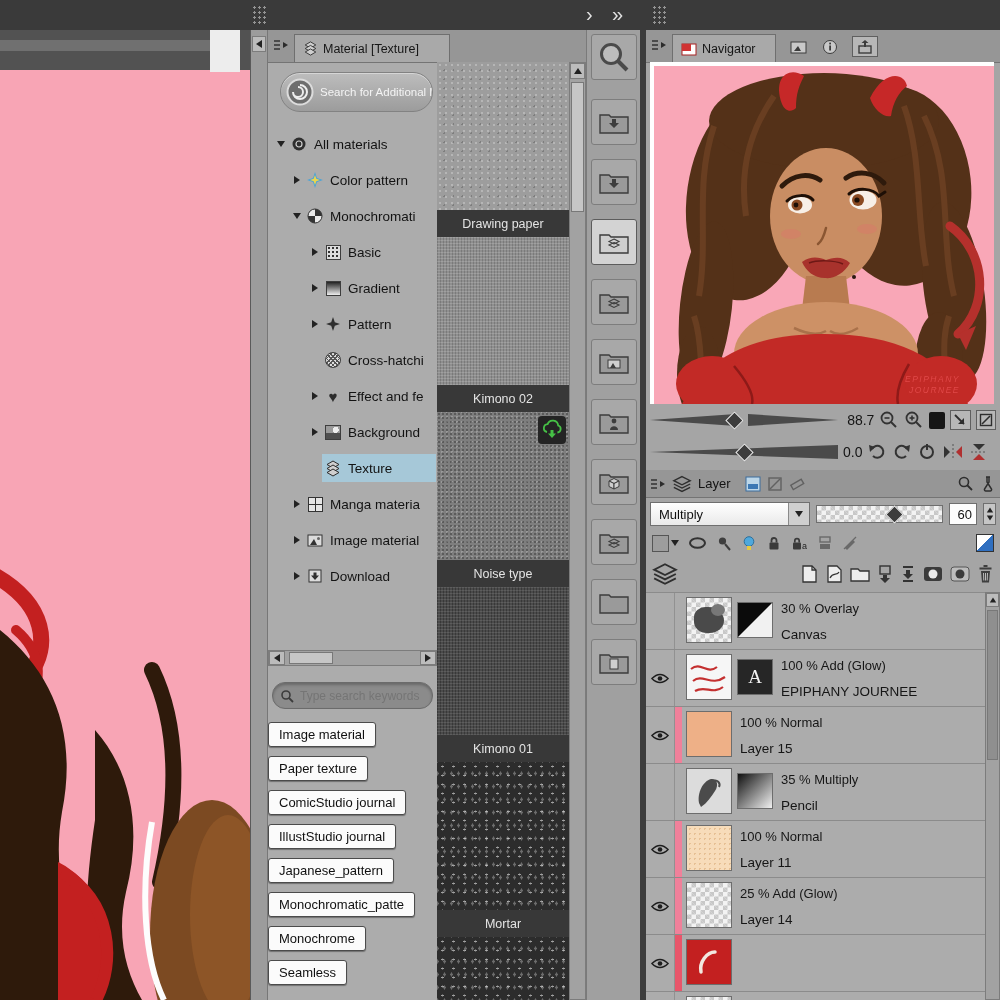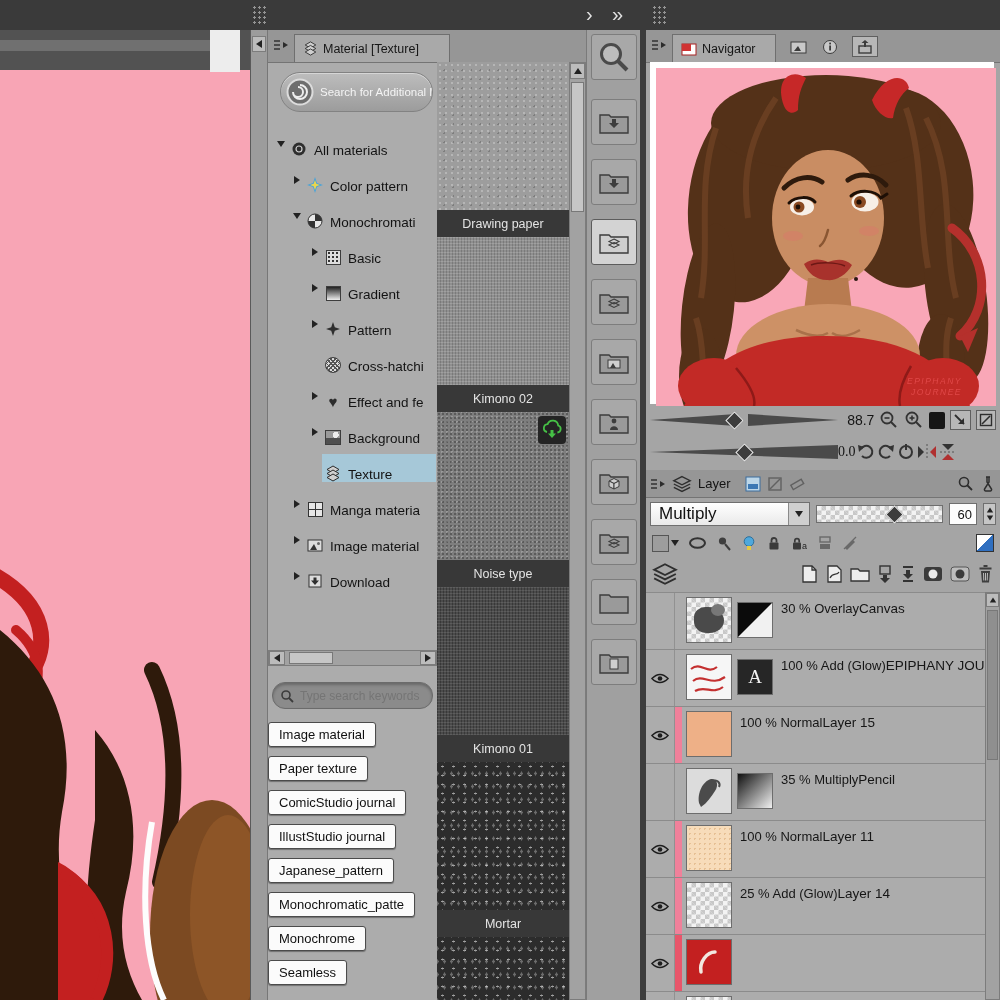--- a/index.html
+++ b/index.html
@@ -16,21 +16,21 @@
         padding:0 8px;font-size:12.5px;color:#161616;height:100%;box-sizing:border-box;}
   .hdr-ic{display:flex;align-items:center;justify-content:center;}
   
   .tr-r{width:0;height:0;border-top:4px solid transparent;border-bottom:4px solid transparent;border-left:6px solid #222;}
   .tr-l{width:0;height:0;border-top:4px solid transparent;border-bottom:4px solid transparent;border-right:6px solid #222;}
   .tr-d{width:0;height:0;border-left:4px solid transparent;border-right:4px solid transparent;border-top:6px solid #222;}
   .tr-u{width:0;height:0;border-left:4px solid transparent;border-right:4px solid transparent;border-bottom:6px solid #222;}
   
   .trow{height:36px;display:flex;align-items:center;color:#131313;font-size:13.5px;}
   .trow .tri{width:14px;flex:none;display:flex;justify-content:center;}
-  .trow .body{display:flex;align-items:flex-end;flex:1;height:28px;gap:6px;padding-left:2px;}
+  .trow .body{display:flex;align-items:center;flex:1;height:28px;gap:6px;padding-left:2px;}
   .trow.sel .body{background:#a6c8d8;}
   .lv0{padding-left:4px}.lv1{padding-left:20px}.lv2{padding-left:38px}
   .ticon{width:18px;height:18px;flex:none;display:flex;align-items:center;justify-content:center;}
   .icon-dots{width:13px;height:13px;border:1px solid #3d3d3d;background:#ddd;
              background-image:radial-gradient(#333 1px,transparent 1.2px);background-size:4px 4px;}
   .icon-grad{width:13px;height:13px;border:1px solid #3d3d3d;background:linear-gradient(180deg,#222,#eee);}
   .icon-hatch{width:14px;height:14px;border-radius:50%;border:1px solid #3d3d3d;
              background:repeating-linear-gradient(45deg,#555 0 1px,transparent 1px 3px),
                         repeating-linear-gradient(-45deg,#555 0 1px,transparent 1px 3px),#ddd;}
   .icon-heart:before{content:"♥";color:#2c2c2c;font-size:15px;line-height:15px;}
@@ -61,45 +61,45 @@
              repeating-linear-gradient(90deg,rgba(0,0,0,.25) 0 1px,transparent 1px 3px);}
   .tex-speckle{background:#2c2c2c;background-image:radial-gradient(rgba(255,255,255,.55) 1px,transparent 1.4px),
              radial-gradient(rgba(255,255,255,.3) 1px,transparent 1.2px);background-size:11px 9px,7px 13px;background-position:0 0,4px 5px;}
   
   .fstrip{background:#a0a0a0;border-left:1px solid #7a7a7a;box-sizing:border-box;}
   .fbtn{position:absolute;left:4px;width:46px;height:46px;background:#a8a8a8;border:1px solid #7d7d7d;border-radius:3px;
         display:flex;align-items:center;justify-content:center;box-sizing:border-box;}
   .fbtn.sel{background:#d3d3d3;border-color:#5c5c5c;}
   
   .rowflex{display:flex;align-items:center;}
-  .navpreview{border:6px solid #ffffff;background:#ffffff;box-sizing:border-box;}
+  .navpreview{border:4px solid #ffffff;background:#ffffff;box-sizing:border-box;}
   .numval{font-size:14px;color:#141414;}
   .dd{background:linear-gradient(#ffffff,#e9e9e9);border:1px solid #6f6f6f;display:flex;align-items:center;
-      font-size:17px;color:#111;box-sizing:border-box;}
+      font-size:13px;color:#111;box-sizing:border-box;}
   .dd .ddarr{margin-left:auto;width:20px;align-self:stretch;background:#cfcfcf;border-left:1px solid #8a8a8a;
       display:flex;align-items:center;justify-content:center;}
   .checker{background-image:linear-gradient(45deg,#c8c8c8 25%,transparent 25%,transparent 75%,#c8c8c8 75%),
            linear-gradient(45deg,#c8c8c8 25%,transparent 25%,transparent 75%,#c8c8c8 75%);
            background-size:9px 9px;background-position:0 0,4.5px 4.5px;background-color:#f3f3f3;}
   .diamond{width:11px;height:11px;background:#3d3d3d;border:1px solid #eee;transform:rotate(45deg);}
   .valbox{background:#fdfdfd;border:1px solid #6f6f6f;font-size:13px;color:#111;display:flex;align-items:center;
           justify-content:flex-end;padding:0 4px;box-sizing:border-box;}
   .stepper{background:#c6c6c6;border:1px solid #6f6f6f;display:flex;flex-direction:column;align-items:center;
            justify-content:space-evenly;box-sizing:border-box;}
   .icbtn{display:flex;align-items:center;justify-content:center;}
   .framedic{border:1px solid #5f5f5f;background:#b7b7b7;box-sizing:border-box;display:flex;align-items:center;justify-content:center;}
   
   .llist{background:#acacac;overflow:hidden;}
   .lrow{height:57px;display:flex;align-items:stretch;border-bottom:1px solid #8b8b8b;box-sizing:border-box;}
   .eyecell{width:28px;flex:none;border-right:1px solid #919191;display:flex;align-items:center;justify-content:center;}
   .cbar{width:7px;flex:none;}
   .thumb{width:46px;height:46px;border:1px solid #6d6d6d;margin:4px 3px 0 4px;flex:none;box-sizing:border-box;position:relative;overflow:hidden;}
   .mthumb{width:36px;height:36px;border:1px solid #6d6d6d;margin:9px 3px 0 2px;flex:none;box-sizing:border-box;
           display:flex;align-items:center;justify-content:center;}
-  .ltext{display:flex;justify-content:space-between;padding:8px 0 7px 5px;color:#161616;min-width:0;}
+  .ltext{display:flex;flex-direction:column;justify-content:space-between;padding:8px 0 7px 5px;color:#161616;min-width:0;}
   .lmode{font-size:13px;white-space:nowrap;}
   .lname{font-size:13.5px;white-space:nowrap;}
   .maskA{background:#262626;color:#f0f0f0;font-family:"Liberation Serif",serif;font-size:19px;}
   .bwsplit{background:linear-gradient(135deg,#0b0b0b 49%,#f1f1f1 51%);}
   .bwgrad{background:linear-gradient(135deg,#101010,#f1f1f1);}
 </style>
 </head>
 <body>
 
 <div id="app">
@@ -649,21 +649,21 @@
         </svg>
     </span>
     <span class="framedic" style="width:22px;height:20px;">
       <svg width="14" height="14">
           <rect x="1.5" y="1.5" width="11" height="11" fill="none" stroke="#2e2e2e" stroke-width="1.4"></rect>
           <line x1="3" y1="11" x2="11" y2="3" stroke="#2e2e2e" stroke-width="1.6"></line>
         </svg>
     </span>
   </div>
 
-  <div class="abs rowflex" style="left:646px;top:436px;width:296px;height:32px;padding:0 4px;box-sizing:border-box;font-family:Liberation Serif, serif;">
+  <div class="abs rowflex" style="left:646px;top:436px;width:296px;height:32px;padding:0 4px;box-sizing:border-box;gap:5px;">
     <div style="position:relative;width:188px;height:20px;">
       <svg width="188" height="20">
           <polygon points="0,10 188,3 188,17" fill="#4a4a4a"></polygon>
         </svg>
       <span class="diamond abs" style="left:88px;top:4px;"></span>
     </div>
     <span class="numval" style="margin-left:auto;width:34px;text-align:right;">0.0</span>
     <span class="icbtn">
       <svg width="20" height="20">
           <path d="M5,7 A6,6 0 1 1 6,14" fill="none" stroke="#333" stroke-width="2"></path>

